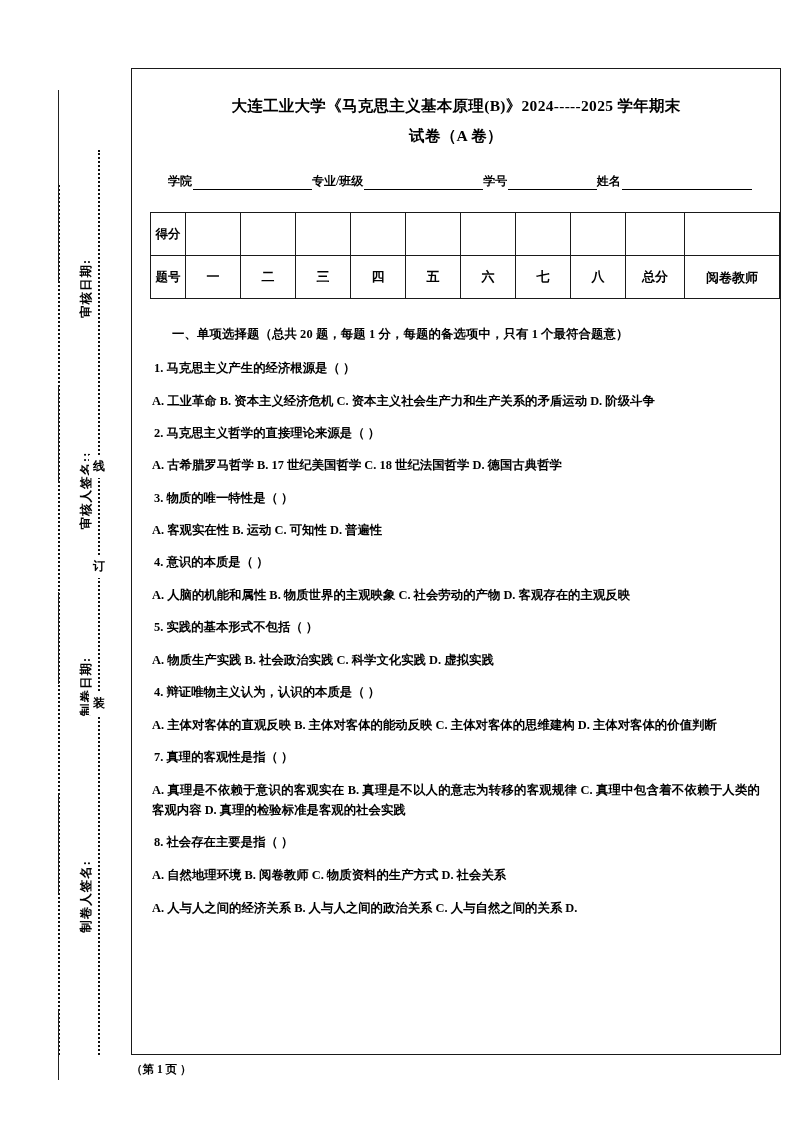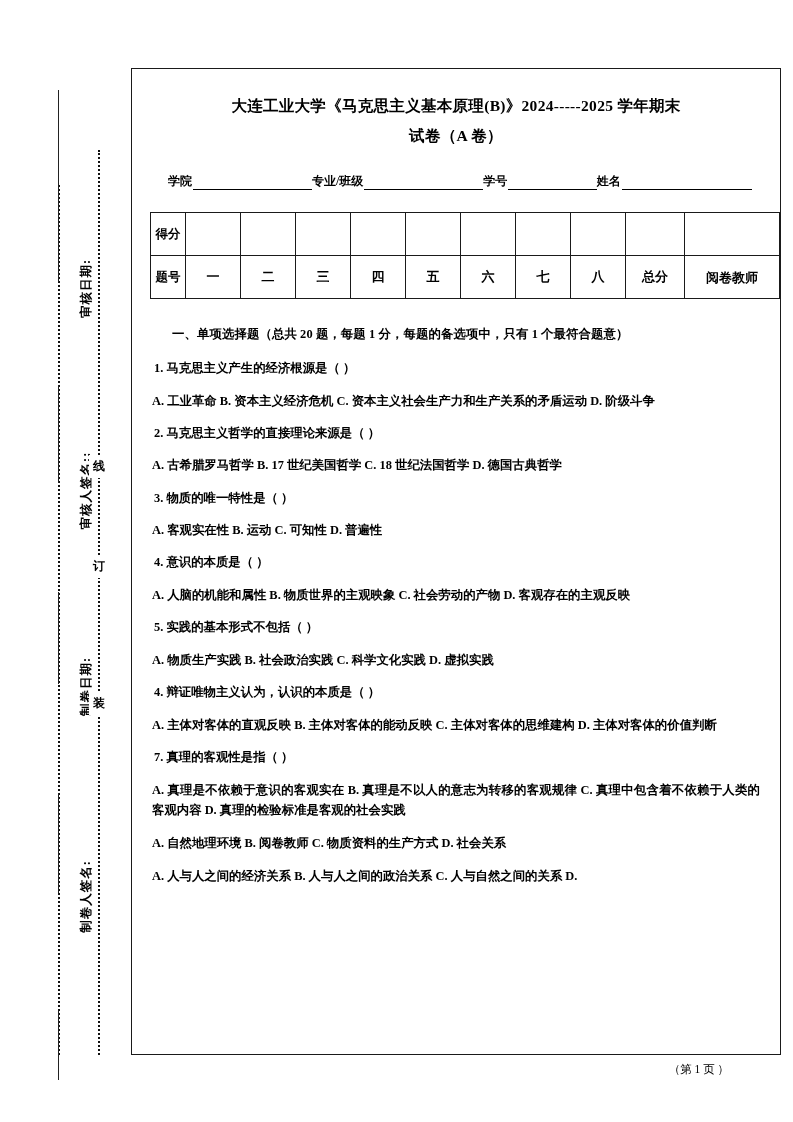--- a/index.html
+++ b/index.html
@@ -173,23 +173,23 @@
     line-height: 1.62;
     margin: 0 0 13px 0;
     text-align: justify;
   }
 
   .footer {
     position: absolute;
     left: 131px;
     top: 1062px;
     width: 598px;
-    text-align: right;
+    text-align: left;
     font-size: 11.5px;
-    font-weight: normal;
+    font-weight: bold;
     font-family: "Liberation Serif", "DejaVu Serif", serif;
   }
 </style>
 </head>
 <body>
 
 <div class="binding-area">
   <div class="dot-line outer"></div>
   <div class="dot-line inner"></div>
 
@@ -280,20 +280,21 @@
 
     <div class="q-stem">5.  实践的基本形式不包括（   ）</div>
     <div class="q-opts">A.  物质生产实践   B.  社会政治实践   C.  科学文化实践   D.  虚拟实践</div>
 
     <div class="q-stem">4.  辩证唯物主义认为，认识的本质是（   ）</div>
     <div class="q-opts">A.  主体对客体的直观反映   B.  主体对客体的能动反映   C.  主体对客体的思维建构  D.  主体对客体的价值判断</div>
 
     <div class="q-stem">7.  真理的客观性是指（   ）</div>
     <div class="q-opts">A.  真理是不依赖于意识的客观实在   B.  真理是不以人的意志为转移的客观规律   C.  真理中包含着不依赖于人类的客观内容   D.  真理的检验标准是客观的社会实践</div>
 
+    <div class="q-stem">8.  社会存在主要是指（   ）</div>
     <div class="q-opts">A.  自然地理环境   B.  阅卷教师   C.  物质资料的生产方式   D.  社会关系</div>
 
     <div class="q-opts">A.  人与人之间的经济关系   B.  人与人之间的政治关系   C.  人与自然之间的关系   D.</div>
 
   </div>
 </div>
 
 <div class="footer">
   <span>（第 1 页 ）</span>
 </div>

